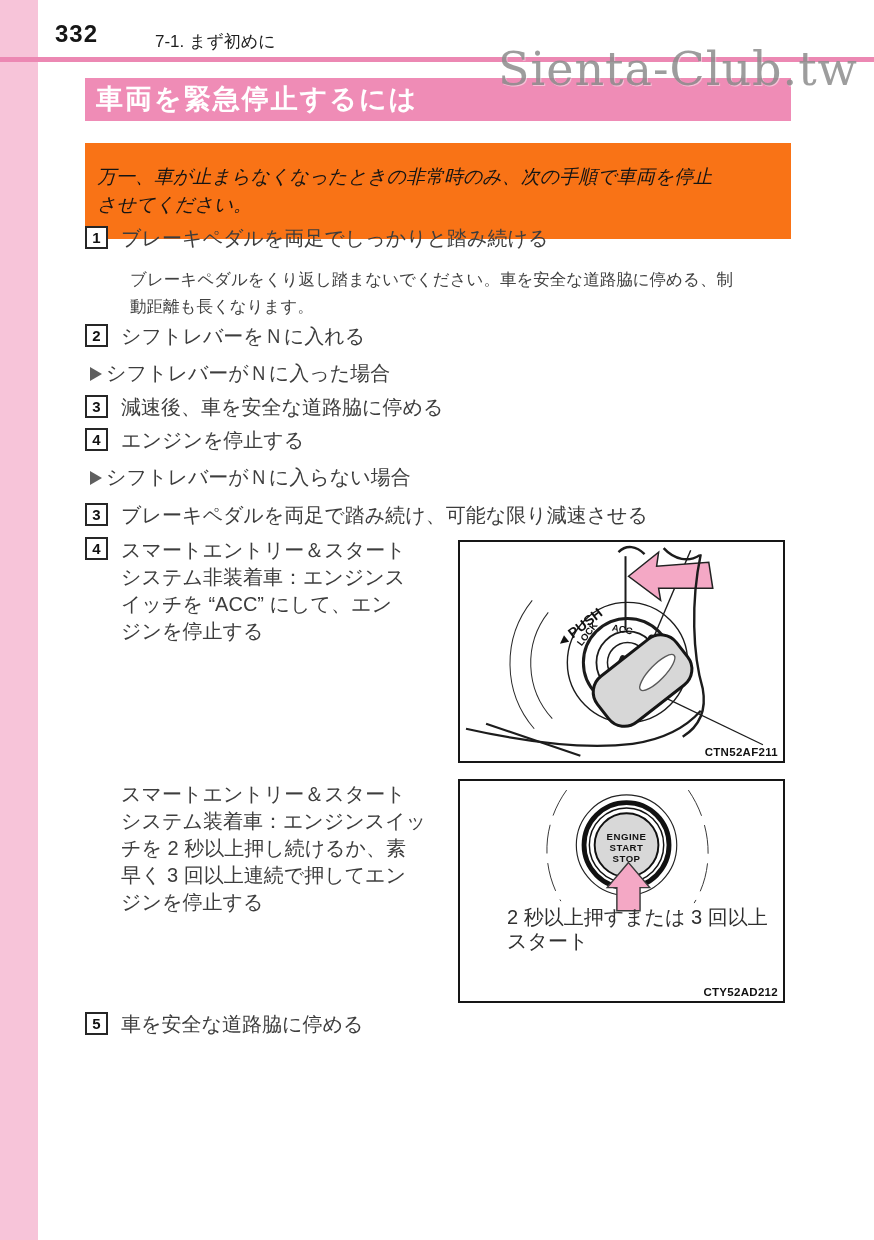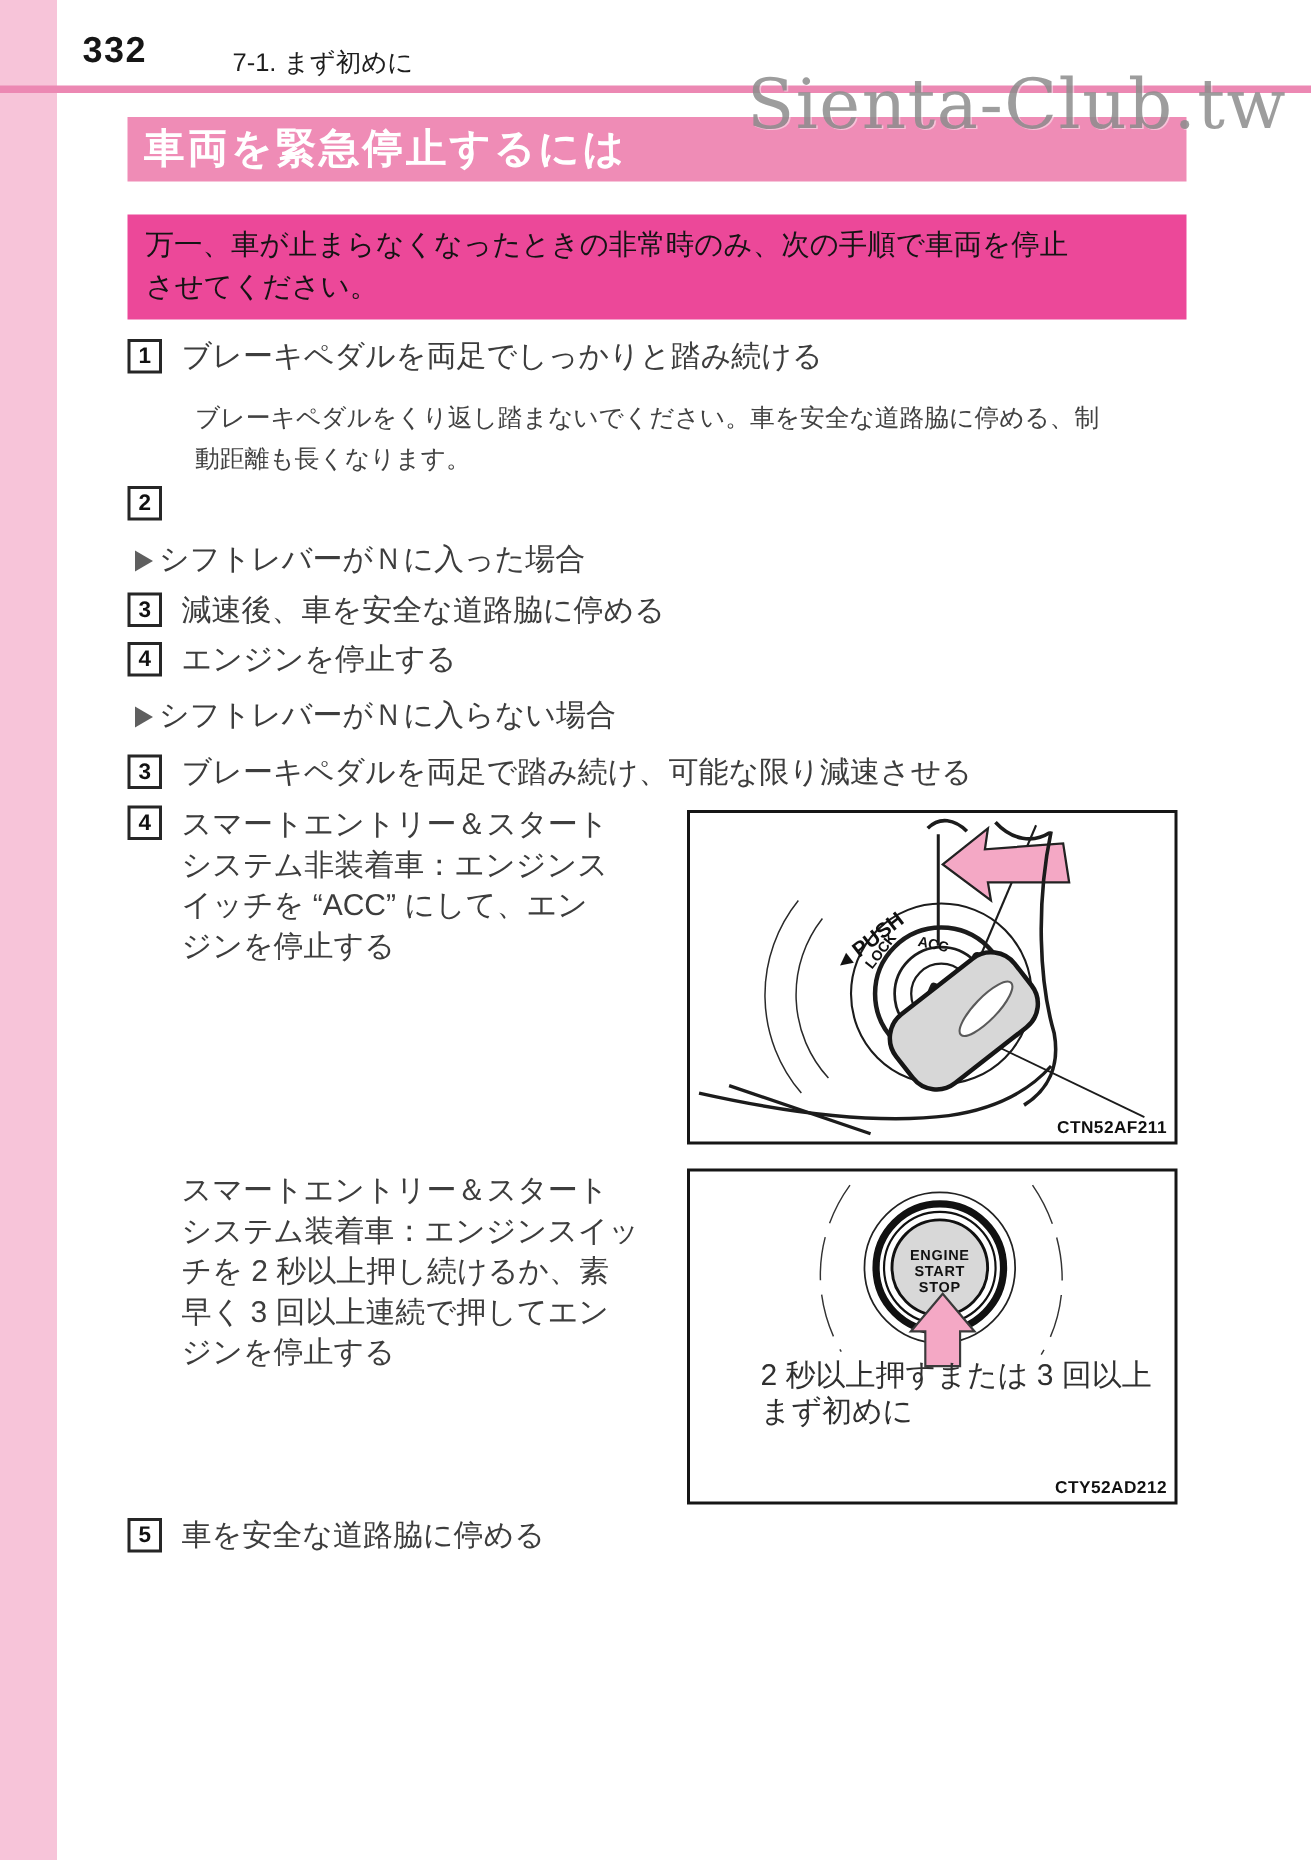--- a/index.html
+++ b/index.html
@@ -8,22 +8,22 @@
   .side-strip{position:absolute;left:0;top:0;width:38px;height:1240px;background:#f7c4d9;}
   .page-number{position:absolute;left:55px;top:20px;font-size:24px;font-weight:bold;color:#161616;letter-spacing:1px;}
   .section-label{position:absolute;left:155px;top:30px;font-size:17px;color:#1e1e1e;}
   .header-rule{position:absolute;left:0;top:57px;width:874px;height:5px;background:#ec88b3;}
   .watermark{position:absolute;left:498px;top:42px;z-index:6;
              font-family:"DejaVu Serif","Liberation Serif",serif;font-size:46px;color:#8d8d8d;
              opacity:.85;letter-spacing:1px;text-shadow:1px 1px 0 rgba(255,255,255,.55);}
   .title-bar{position:absolute;left:85px;top:78px;width:706px;height:43px;background:#ef8cb6;z-index:2;}
   .title-bar .title-text{color:#ffffff;font-weight:bold;font-size:27px;line-height:43px;
                          padding-left:11px;letter-spacing:2px;white-space:nowrap;}
-  .notice-box{position:absolute;left:85px;top:143px;width:682px;background:#ec4899;
-              padding:7px 12px;font-size:19px;line-height:28px;color:#141414;}
+  .notice-box{position:absolute;left:85px;top:143px;width:682px;background:#f97316;
+              padding:20px 12px;font-size:19px;line-height:28px;color:#141414;font-style:italic;}
   .step{position:absolute;left:85px;display:flex;align-items:flex-start;gap:13px;}
   .badge{flex:0 0 auto;width:23px;height:23px;box-sizing:border-box;border:2px solid #262626;background:#fff;
          display:flex;align-items:center;justify-content:center;font-size:15px;font-weight:bold;color:#111;margin-top:0px;}
   .step-text{font-size:20px;line-height:24px;color:#3d3d3d;white-space:nowrap;}
   .step-lines .line{font-size:20px;line-height:27px;color:#3d3d3d;white-space:nowrap;}
   .step-note{position:absolute;left:130px;width:660px;font-size:16.5px;line-height:27px;color:#414141;}
   .step-note .line{white-space:nowrap;}
   .branch{position:absolute;left:90px;display:flex;align-items:center;gap:4px;}
   .tri{width:0;height:0;border-left:12px solid #5f5f5f;border-top:7.5px solid transparent;border-bottom:7.5px solid transparent;margin-top:1px;}
   .branch-text{font-size:20px;line-height:24px;color:#3d3d3d;white-space:nowrap;}
@@ -61,20 +61,21 @@
     <div class="badge">1</div>
     <div class="step-text">ブレーキペダルを両足でしっかりと踏み続ける</div>
   </div>
   <div class="step-note" style="top:266px">
     <div class="line">ブレーキペダルをくり返し踏まないでください。車を安全な道路脇に停める、制</div>
     <div class="line">動距離も長くなります。</div>
   </div>
 
   <div class="step" style="top:324px">
     <div class="badge">2</div>
+    <div class="step-text">シフトレバーをＮに入れる</div>
   </div>
 
   <div class="branch" style="top:361px">
     <div class="tri"></div>
     <div class="branch-text">シフトレバーがＮに入った場合</div>
   </div>
 
   <div class="step" style="top:395px">
     <div class="badge">3</div>
     <div class="step-text">減速後、車を安全な道路脇に停める</div>
@@ -161,21 +162,21 @@
       <circle cx="160" cy="62" r="38.5" fill="#ffffff" stroke="#111" stroke-width="1.5"></circle>
       <circle cx="160" cy="62" r="33" fill="#d8d8d8" stroke="#111" stroke-width="2"></circle>
       <text x="160" y="57" text-anchor="middle" font-size="10" font-weight="bold" fill="#111" letter-spacing="0.5" font-family="Liberation Sans, DejaVu Sans, sans-serif">ENGINE</text>
       <text x="160" y="68" text-anchor="middle" font-size="10" font-weight="bold" fill="#111" letter-spacing="0.5" font-family="Liberation Sans, DejaVu Sans, sans-serif">START</text>
       <text x="160" y="79" text-anchor="middle" font-size="10" font-weight="bold" fill="#111" letter-spacing="0.5" font-family="Liberation Sans, DejaVu Sans, sans-serif">STOP</text>
 
       <polygon points="162,80 140,106 150,106 150,130 174,130 174,106 184,106" fill="#f4a8c5" stroke="#3a3a3a" stroke-width="1.5"></polygon>
     </svg>
     <div class="fig-caption">
       <div class="line">2 秒以上押すまたは 3 回以上</div>
-      <div class="line">まず初めに</div>
+      <div class="line">スタート</div>
     </div>
     <span class="fig-code">CTY52AD212</span>
   </div>
 
   <div class="step" style="top:1012px">
     <div class="badge">5</div>
     <div class="step-text">車を安全な道路脇に停める</div>
   </div>
 </div>
 

